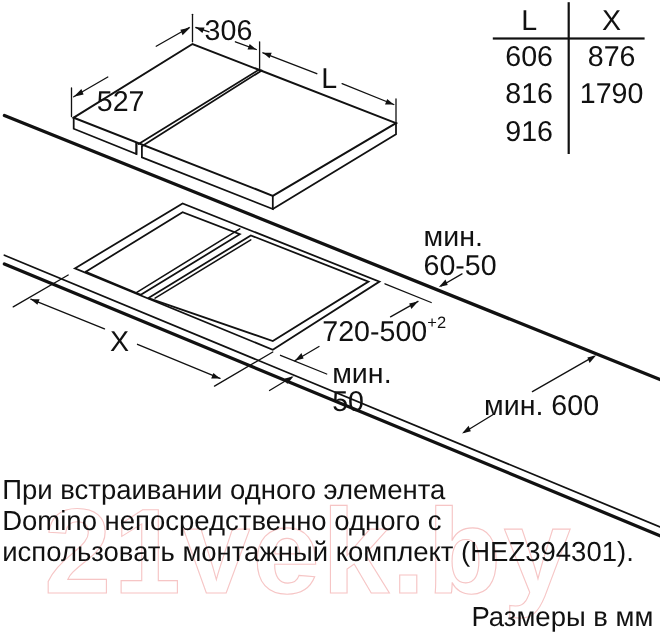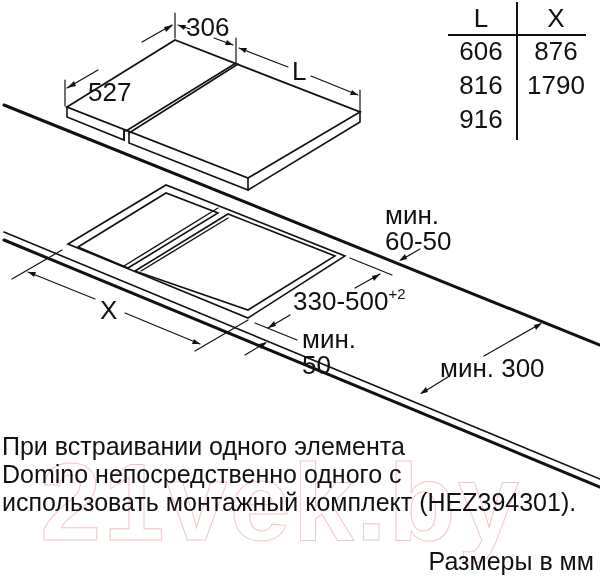--- a/index.html
+++ b/index.html
@@ -97,27 +97,27 @@
     <polygon points="420,394 426,387 428,392" fill="#111" stroke="none"></polygon>
   </g>
 </svg>
 
 <div class="lbl" style="left:88px;top:40px;margin-top:39px;">527</div>
 <div class="lbl" style="left:186px;top:14px;">306</div>
 <div class="lbl" style="left:292px;top:58px;">L</div>
 
 <div class="lbl" style="left:100px;top:297px;">X</div>
 <div class="lbl" style="left:293px;top:288px;">
-  <span>330-500</span><span class="sup">+2</span>
+  <span>720-500</span><span class="sup">+2</span>
 </div>
 <div class="lbl" style="left:302px;top:326px;">мин.</div>
 <div class="lbl" style="left:302px;top:352px;">50</div>
 <div class="lbl" style="left:385px;top:202px;">мин.</div>
 <div class="lbl" style="left:385px;top:228px;">60-50</div>
-<div class="lbl" style="left:440px;top:355px;">мин. 300</div>
+<div class="lbl" style="left:440px;top:355px;">мин. 600</div>
 
 <div class="table">
   <div class="vline"></div>
   <div class="hline"></div>
   <div class="row header">
     <div class="c1">L</div>
     <div class="c2">X</div>
   </div>
   <div class="row">
     <div class="c1">606</div>

